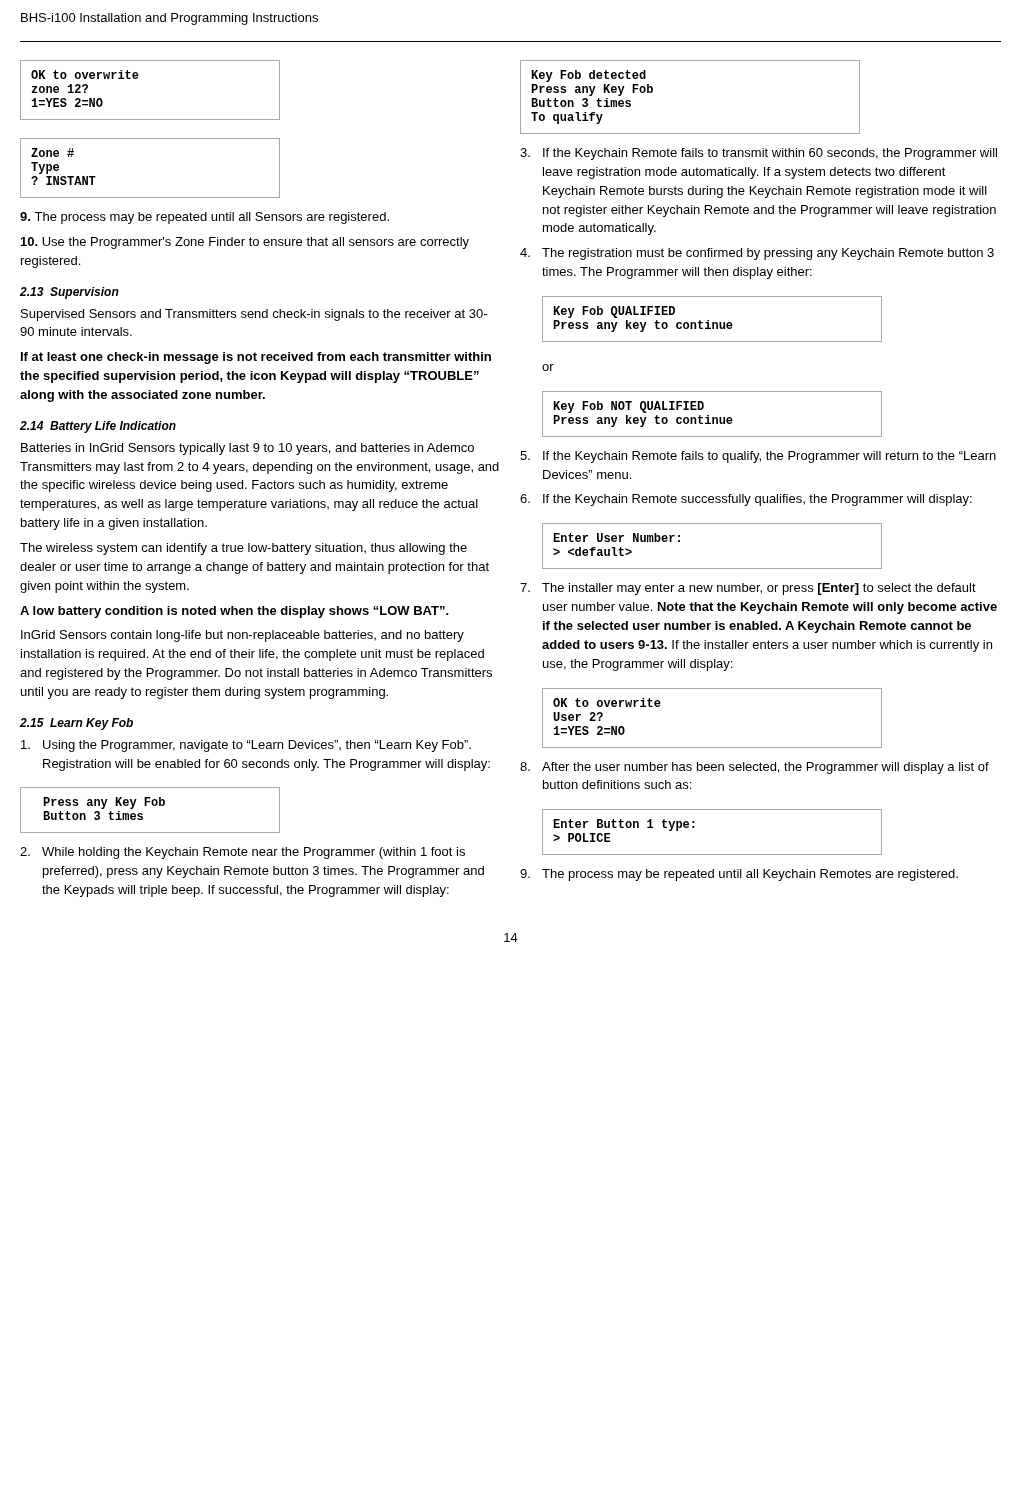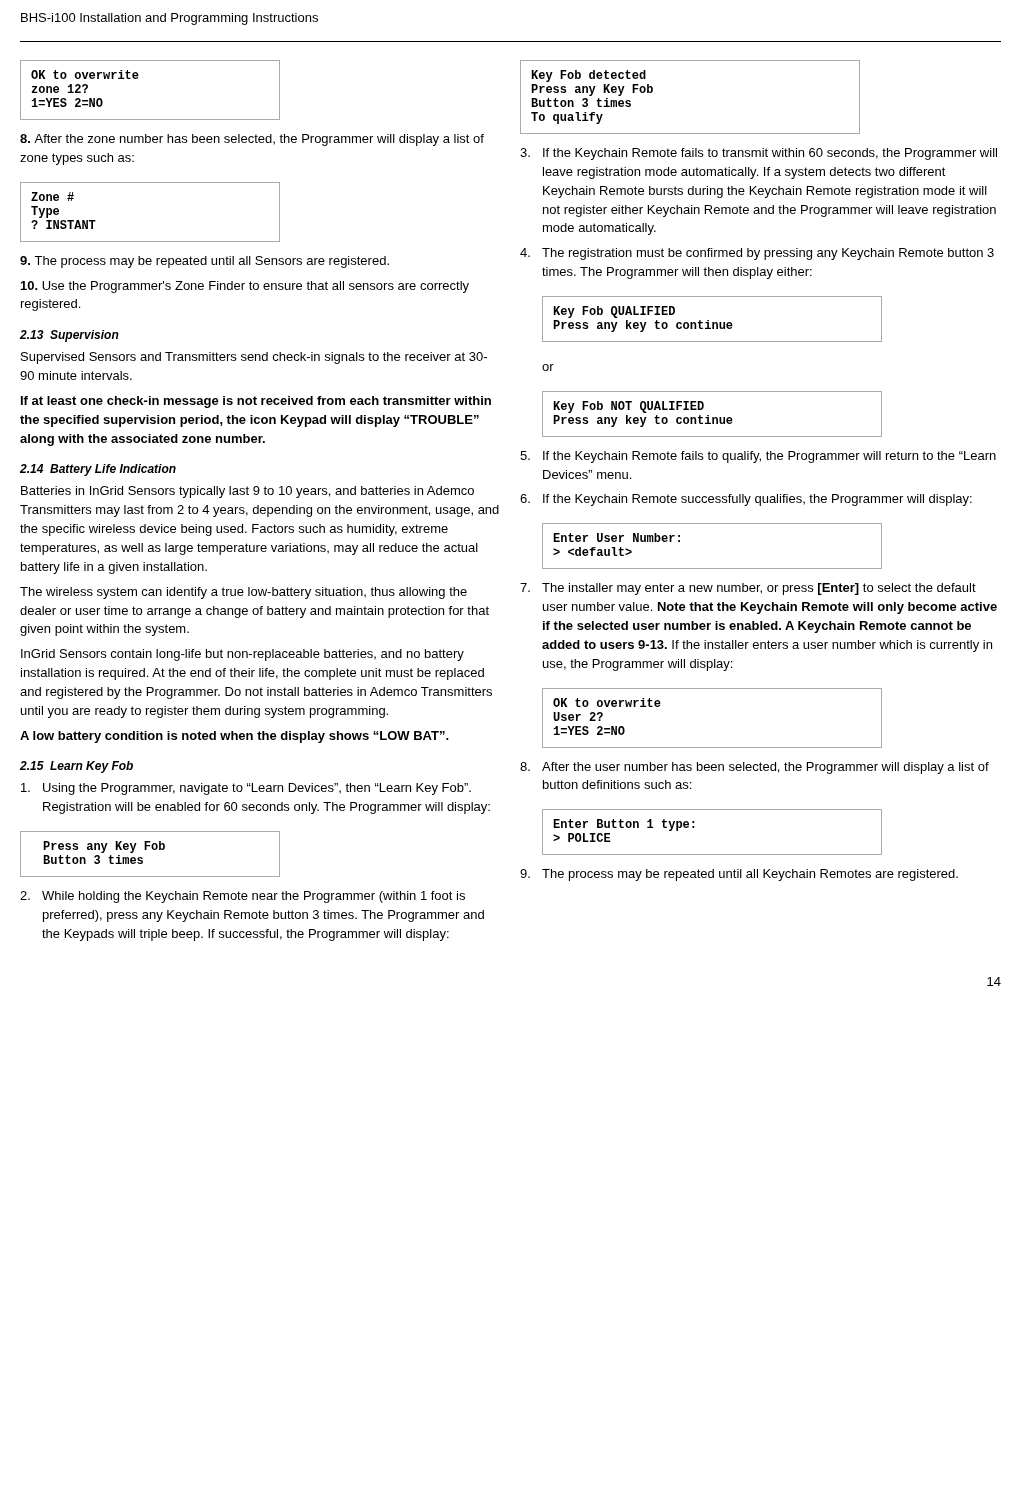--- a/index.html
+++ b/index.html
@@ -69,21 +69,21 @@
     }
     ol > li::before {
       content: counter(list-counter) ".";
       min-width: 22px;
       font-weight: normal;
     }
     .li-content { flex: 1; }
     .bold { font-weight: bold; }
     .indent { padding-left: 22px; }
     .page-num {
-      text-align: right;
+      text-align: center;
       margin-top: 20px;
       font-size: 13px;
     }
     .or-text {
       margin: 6px 0;
       font-size: 13px;
     }
     .subsection-block {
       margin-bottom: 10px;
     }
@@ -100,23 +100,20 @@
 
     <div class="col-left">
 
       
       <div class="code-box">
         <div>OK to overwrite</div>
         <div>zone 12?</div>
         <div>1=YES      2=NO</div>
       </div>
 
-      <p>
-        <span class="bold">8.</span>&nbsp;<span>After the zone number has been selected, the Programmer will display a list of zone types such as:</span>
-      </p>
 
       
       <div class="code-box">
         <div>Zone #</div>
         <div>Type</div>
         <div>? INSTANT</div>
       </div>
 
       <p><span class="bold">9.</span>&nbsp;<span>The process may be repeated until all Sensors are registered.</span></p>
       <p><span class="bold">10.</span>&nbsp;<span>Use the Programmer's Zone Finder to ensure that all sensors are correctly registered.</span></p>
@@ -130,22 +127,22 @@
         <p><span class="bold">If at least one check-in message is not received from each transmitter within the specified supervision period, the icon Keypad will display “TROUBLE” along with the associated zone number.</span></p>
       </div>
 
       
       <div class="subsection-block">
         <h2>
           <span>2.14</span>&nbsp;&nbsp;<span>Battery Life Indication</span>
         </h2>
         <p>Batteries in InGrid Sensors typically last 9 to 10 years, and batteries in Ademco Transmitters may last from 2 to 4 years, depending on the environment, usage, and the specific wireless device being used. Factors such as humidity, extreme temperatures, as well as large temperature variations, may all reduce the actual battery life in a given installation.</p>
         <p>The wireless system can identify a true low-battery situation, thus allowing the dealer or user time to arrange a change of battery and maintain protection for that given point within the system.</p>
+        <p><span class="bold">A low battery condition is noted when the display shows “LOW BAT”.</span></p>
         <p>InGrid Sensors contain long-life but non-replaceable batteries, and no battery installation is required. At the end of their life, the complete unit must be replaced and registered by the Programmer. Do not install batteries in Ademco Transmitters until you are ready to register them during system programming.</p>
-        <p><span class="bold">A low battery condition is noted when the display shows “LOW BAT”.</span></p>
       </div>
 
       
       <div class="subsection-block">
         <h2>
           <span>2.15</span>&nbsp;&nbsp;<span>Learn Key Fob</span>
         </h2>
         <ol>
           <li>
             <span class="li-content">

